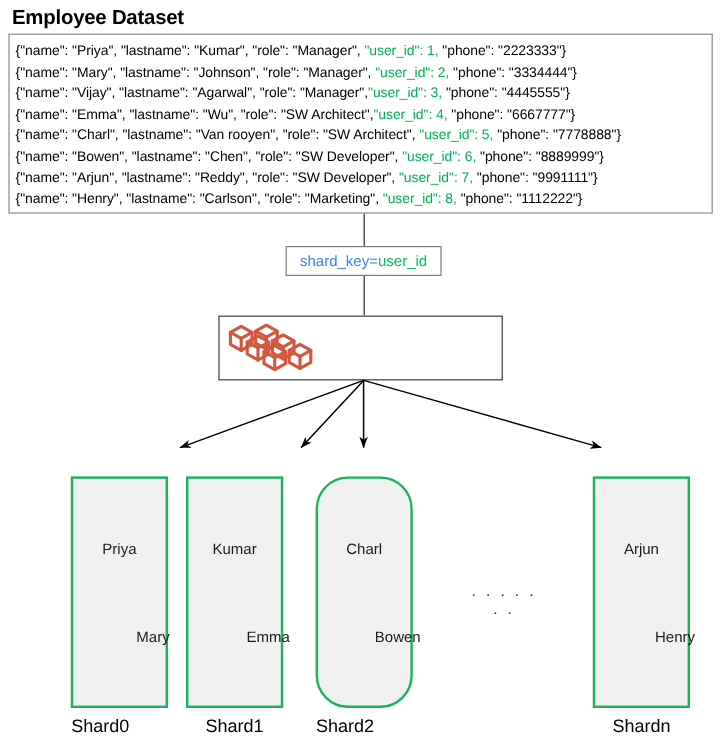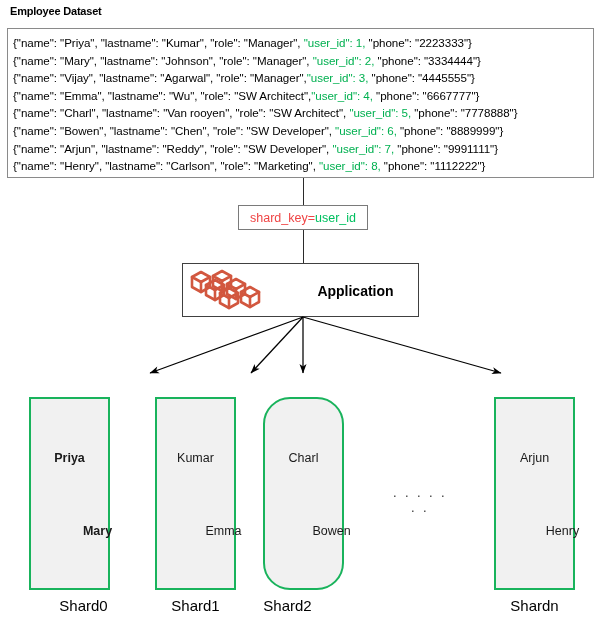--- a/index.html
+++ b/index.html
@@ -14,21 +14,21 @@
     font-family: "Liberation Sans", sans-serif;
     color: #000000;
     overflow: hidden;
   }
 
   
   #dataset-title {
     position: absolute;
     left: 10px;
     top: 5px;
-    font-size: 11px;
+    font-size: 17px;
     font-weight: bold;
     letter-spacing: -0.2px;
     color: #000000;
     white-space: nowrap;
   }
 
   
   #dataset-box {
     position: absolute;
     left: 7px;
@@ -67,21 +67,21 @@
     height: 25px;
     box-sizing: border-box;
     border: 1px solid #7a7a7a;
     background: #ffffff;
     display: flex;
     align-items: center;
     justify-content: center;
     font-size: 12.5px;
     white-space: nowrap;
   }
-  #shardkey-box .keytxt { color: #ef4444; }
+  #shardkey-box .keytxt { color: #3b82f6; }
   #shardkey-box .valtxt { color: #00c060; }
 
   
   #application-box {
     position: absolute;
     left: 182px;
     top: 263px;
     width: 237px;
     height: 54px;
     box-sizing: border-box;
@@ -236,38 +236,37 @@
         </g>
 
         <g transform="translate(52,18)">
           <polygon points="0,7 9,2 18,7 9,12"></polygon>
           <polyline points="0,7 0,17 9,22 9,12"></polyline>
           <polyline points="9,22 18,17 18,7"></polyline>
         </g>
       </g>
     </svg>
   </span>
-  <span id="application-label">Application</span>
 </div>
 
 <svg id="arrows-svg" xmlns="http://www.w3.org/2000/svg">
   <defs>
     <marker id="arrowhead" markerWidth="9" markerHeight="9" refX="7.6" refY="3.1" orient="auto" markerUnits="strokeWidth">
       <path d="M0.4,0.3 L8,3.1 L0.4,5.9 L2.4,3.1 Z" fill="#000000"></path>
     </marker>
   </defs>
   <g stroke="#000000" stroke-width="1.25" fill="none">
     <line x1="303" y1="317" x2="150" y2="373" marker-end="url(#arrowhead)"></line>
     <line x1="303" y1="317" x2="251" y2="373" marker-end="url(#arrowhead)"></line>
     <line x1="303" y1="317" x2="303" y2="373" marker-end="url(#arrowhead)"></line>
     <line x1="303" y1="317" x2="501" y2="373" marker-end="url(#arrowhead)"></line>
   </g>
 </svg>
 
-<div class="shard-box" style="left:29px;font-weight:bold;">
+<div class="shard-box" style="left:59px;">
   <div class="shard-name n1">Priya</div>
   <div class="shard-name n2">Mary</div>
 </div>
 <div class="shard-label" style="left:43px;">Shard0</div>
 
 <div class="shard-box" style="left:155px;">
   <div class="shard-name n1">Kumar</div>
   <div class="shard-name n2">Emma</div>
 </div>
 <div class="shard-label" style="left:155px;">Shard1</div>

